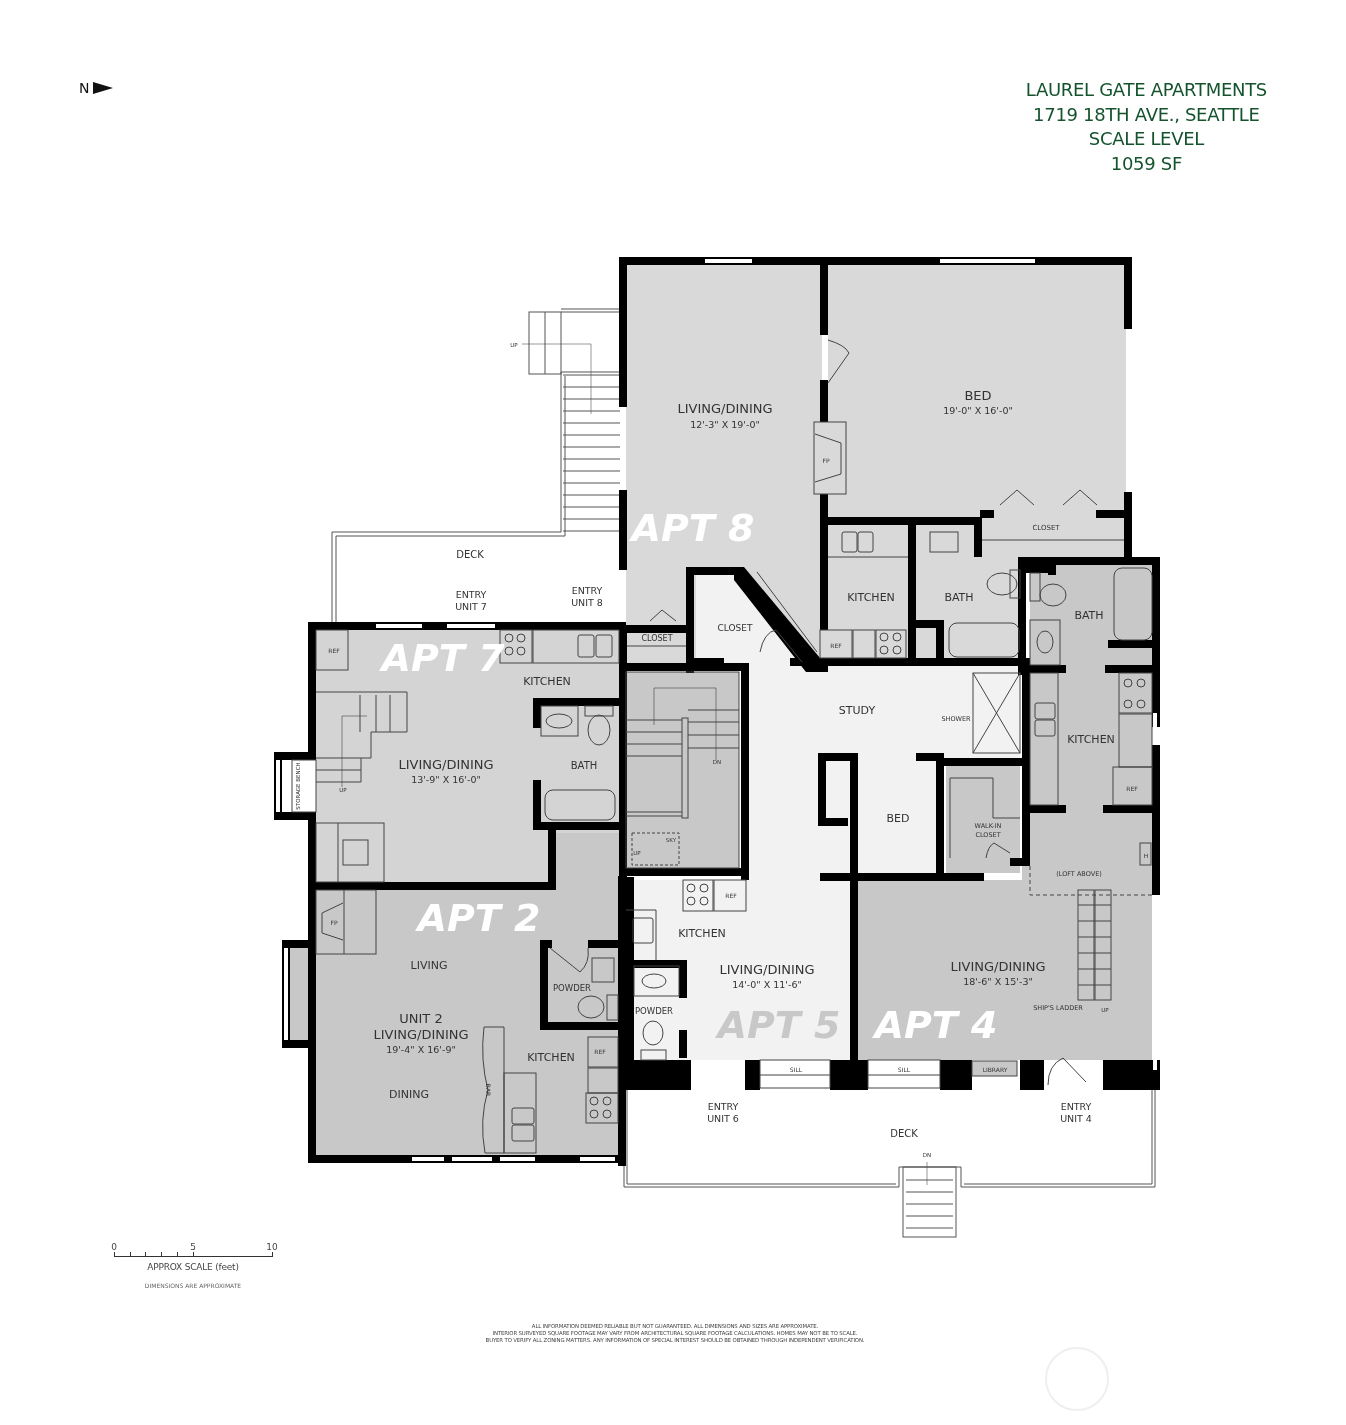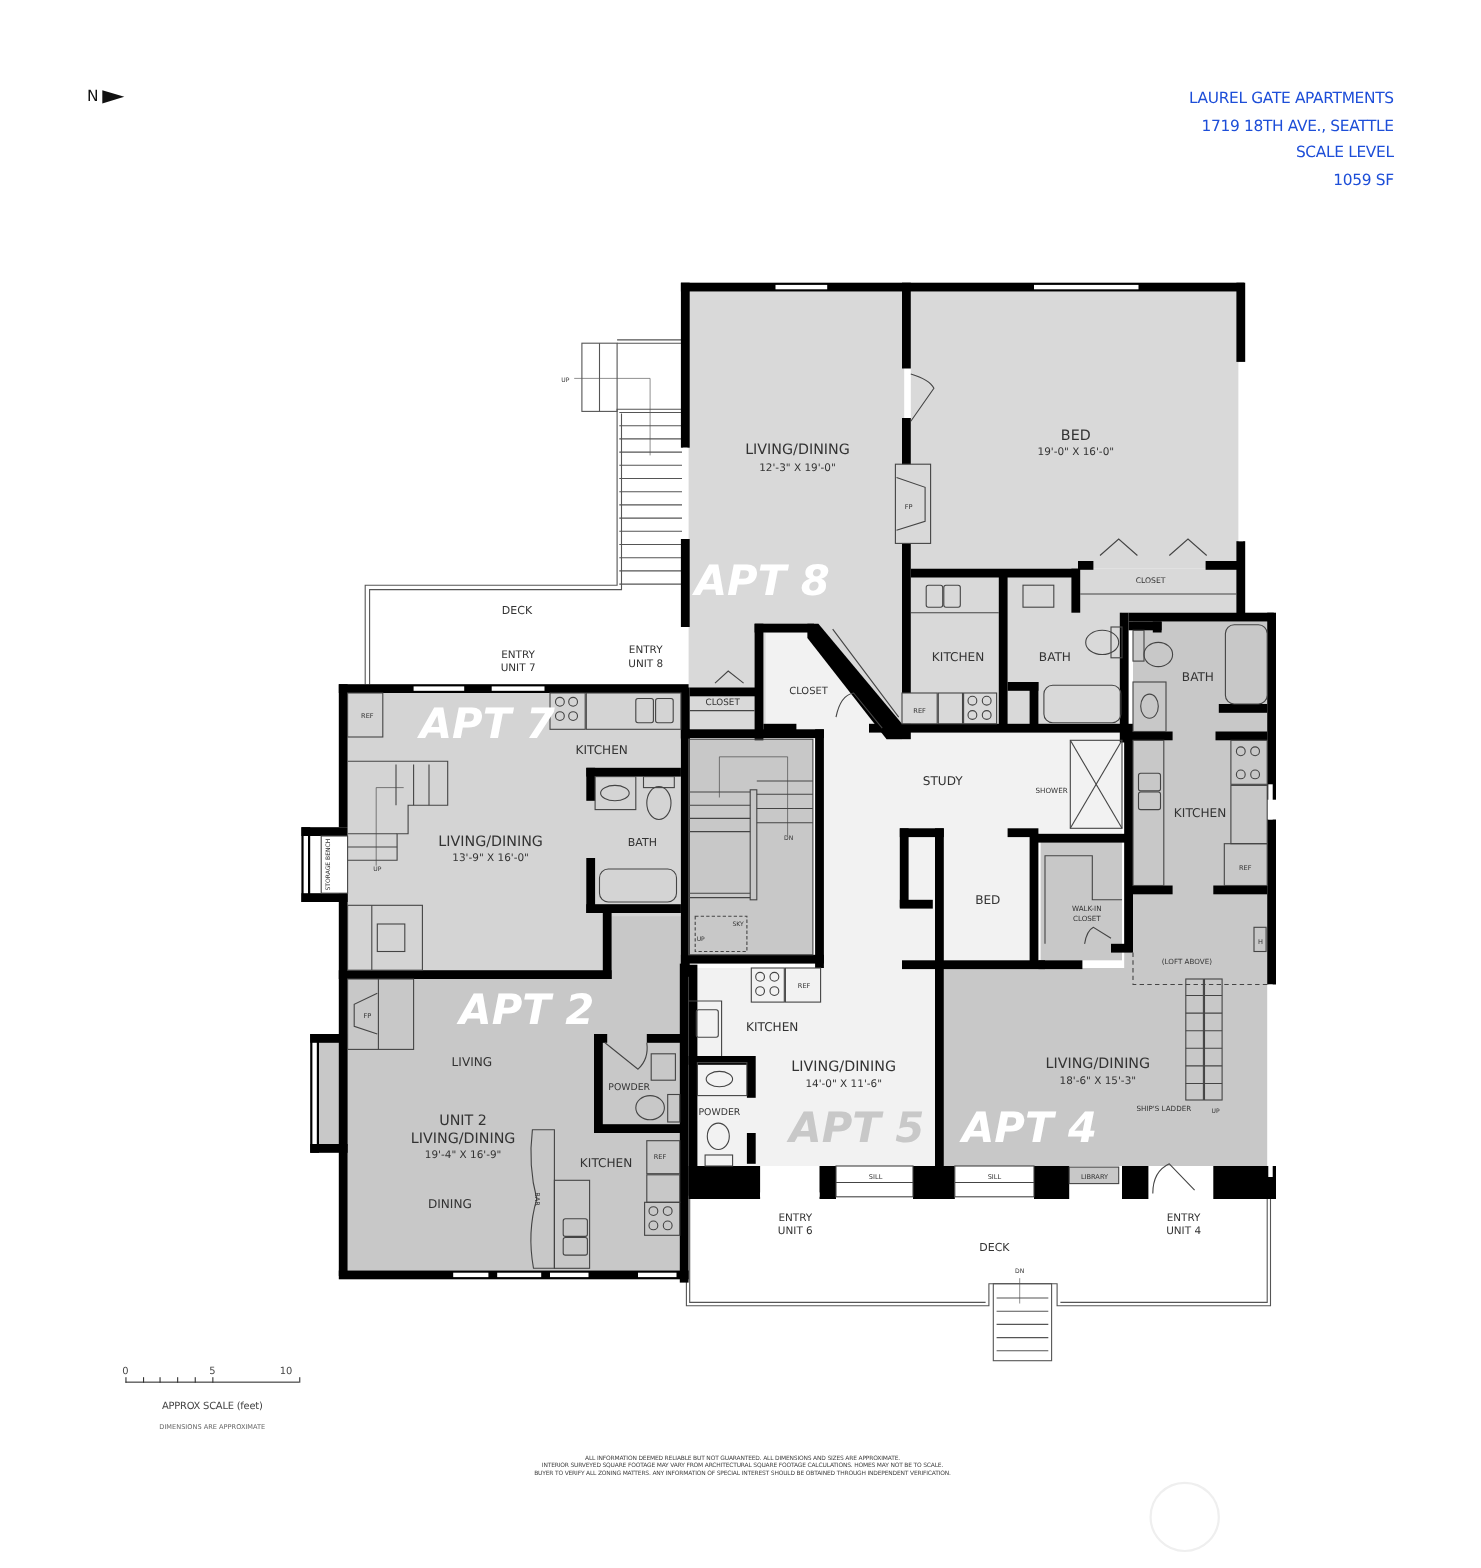--- a/index.html
+++ b/index.html
@@ -1,29 +1,29 @@
 <!DOCTYPE html>
 <html><head>
 <meta charset="utf-8">
 <style>
   html,body{margin:0;padding:0;background:#ffffff;}
   body{width:1346px;height:1425px;position:relative;overflow:hidden;font-family:"DejaVu Sans","Liberation Sans",sans-serif;color:#222;}
   .north{position:absolute;left:79px;top:80px;display:flex;align-items:center;gap:4px;font-size:14px;color:#111;}
   .north .arrow{width:0;height:0;border-top:6px solid transparent;border-bottom:6px solid transparent;border-left:20px solid #111;}
-  .title-block{position:absolute;right:79px;top:78px;text-align:right;font-size:14px;line-height:24.5px;color:#1d4ed8;font-family:"DejaVu Sans",sans-serif;letter-spacing:-0.3px;}
+  .title-block{position:absolute;right:79px;top:78px;text-align:center;font-size:18px;line-height:24.5px;color:#14532d;font-family:"DejaVu Sans",sans-serif;letter-spacing:-0.3px;}
   .title-block div{white-space:nowrap;}
   svg.plan{position:absolute;left:0;top:0;}
   .lbl{font-family:"DejaVu Sans",sans-serif;fill:#333;text-anchor:middle;}
   .apt{font-family:"DejaVu Sans",sans-serif;font-weight:bold;font-style:italic;fill:#ffffff;text-anchor:middle;}
   .scale{position:absolute;left:108px;top:1242px;width:170px;font-size:9px;color:#444;}
   .scale .ticks{position:relative;height:20px;}
   .scale .num{position:absolute;top:0;transform:translateX(-50%);font-size:9px;}
   .scale .bar{position:absolute;left:6px;top:14px;width:158px;height:1px;background:#333;}
   .scale .tk{position:absolute;top:10px;width:1px;height:5px;background:#333;}
-  .scale .caption{text-align:center;font-size:9px;margin-top:12px;letter-spacing:-0.2px;}
+  .scale .caption{text-align:center;font-size:9px;margin-top:0;letter-spacing:-0.2px;}
   .scale .note{text-align:center;font-size:6px;margin-top:10px;color:#666;}
   .disclaimer{position:absolute;left:440px;top:1323px;width:470px;text-align:center;font-size:5.4px;line-height:7px;color:#444;letter-spacing:-0.15px;}
   .watermark{position:absolute;left:1045px;top:1347px;width:60px;height:60px;border-radius:50%;border:2px solid #efefef;}
 </style>
 </head>
 <body>
 
 <div class="north">
   <span>N</span>
   <span class="arrow"></span>
@@ -435,21 +435,21 @@
     <text class="lbl" x="1076" y="1110" font-size="9.5">ENTRY</text>
     <text class="lbl" x="1076" y="1122" font-size="9.5">UNIT 4</text>
     <text class="lbl" x="927" y="1157" font-size="5.5">DN</text>
   </g>
 </svg>
 
 <div class="scale">
   <div class="ticks">
     <span class="num" style="left:6px">0</span>
     <span class="num" style="left:85px">5</span>
-    <span class="num" style="left:152px">10</span>
+    <span class="num" style="left:164px">10</span>
     <div class="bar"></div>
     <div class="tk" style="left:6px"></div>
       <div class="tk" style="left:22px"></div>
     <div class="tk" style="left:37px"></div>
       <div class="tk" style="left:53px"></div>
     <div class="tk" style="left:69px"></div>
       <div class="tk" style="left:85px"></div>
     <div class="tk" style="left:164px"></div>
   </div>
   <div class="caption">APPROX SCALE (feet)</div>

